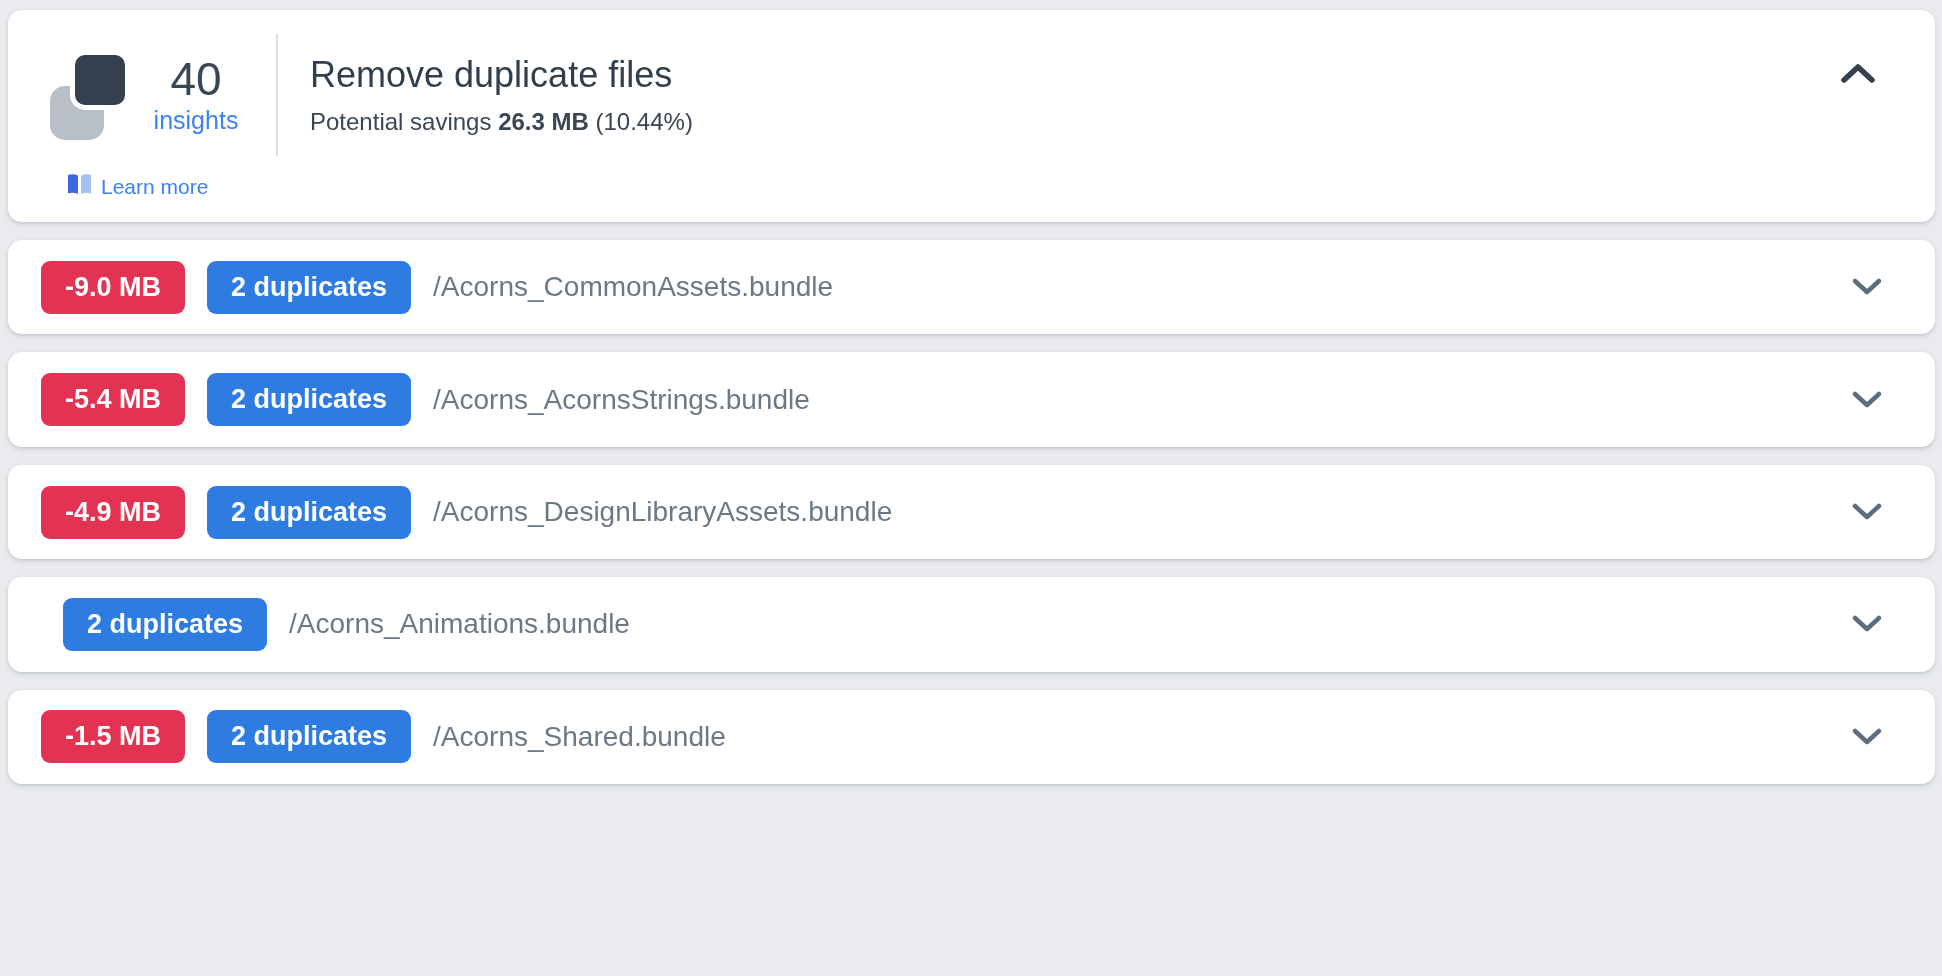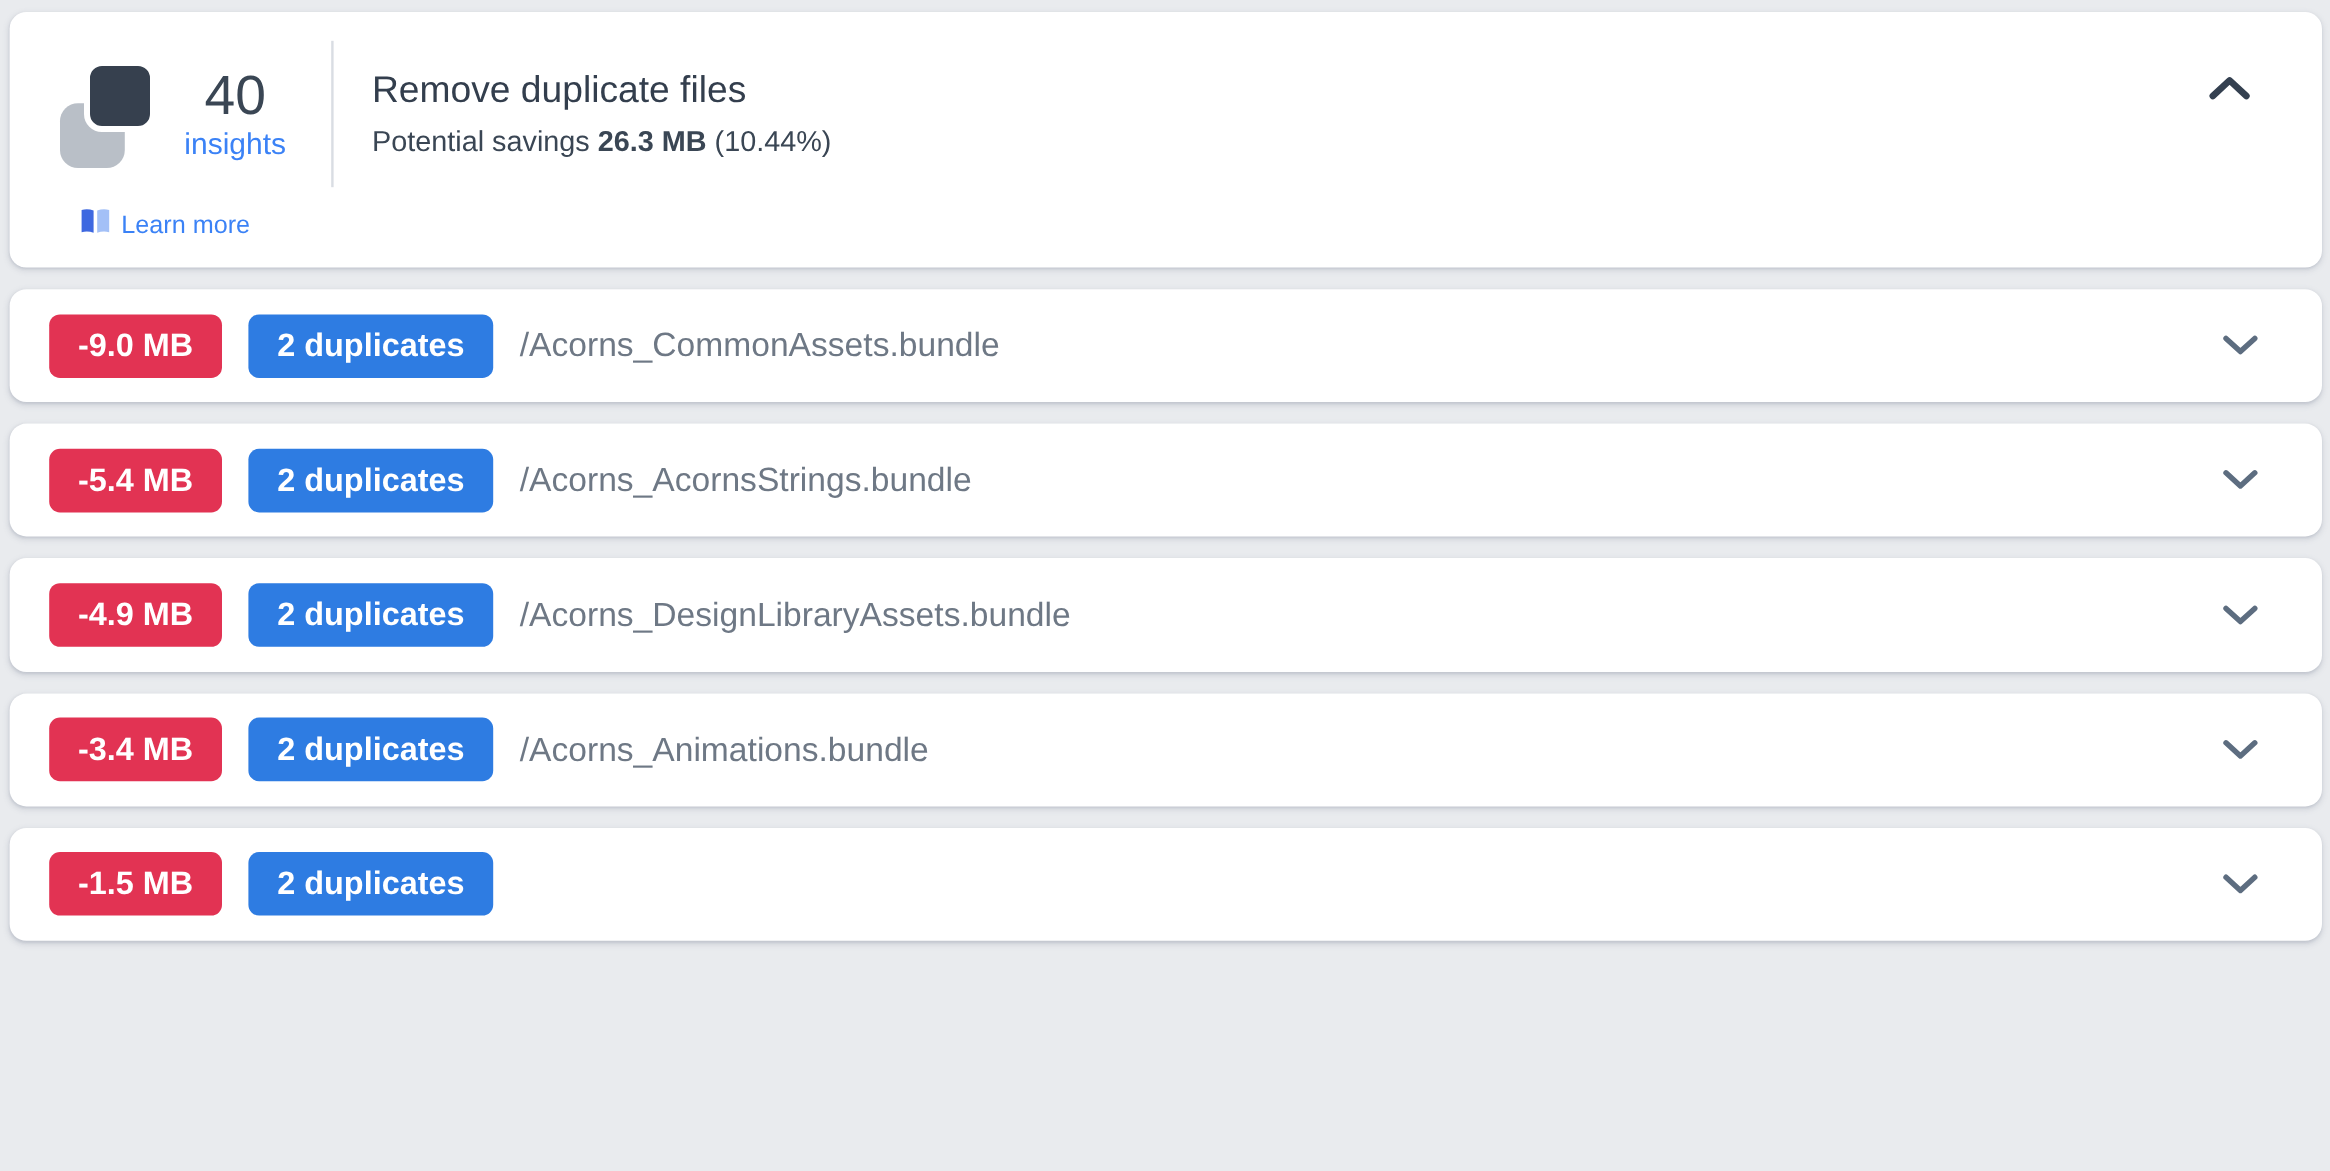--- a/index.html
+++ b/index.html
@@ -29,21 +29,21 @@
   .icon-stack .back  { left: 0; bottom: 0; background: #b9bfc7; }
   .icon-stack .front { right: 0; top: 0; background: #36404e; border: 5px solid #ffffff; width: 60px; height: 60px; }
 
   .insights-count-block { width: 104px; text-align: center; margin-left: 14px; flex: 0 0 auto; }
   .insights-count { font-size: 46px; line-height: 1.05; color: #3a4654; }
   .insights-label { font-size: 25px; color: #3b82f6; margin-top: 2px; }
 
   .v-divider { width: 2px; height: 122px; background: #d9dde3; margin: 0 0 0 28px; flex: 0 0 auto; }
 
   .title-block { margin-left: 32px; flex: 1 1 auto; }
-  .title-block h1 { font-size: 31px; font-weight: 400; color: #333e4d; letter-spacing: 0; }
+  .title-block h1 { font-size: 36px; font-weight: 400; color: #333e4d; letter-spacing: 0; }
   .savings { font-size: 24px; color: #3a4654; margin-top: 12px; }
   .savings b { font-weight: 700; }
 
   .collapse-btn {
     background: none; border: none; cursor: pointer;
     margin: -40px 18px 0 0; padding: 6px; flex: 0 0 auto;
   }
 
   .description {
     margin-top: 16px;
@@ -149,33 +149,33 @@
     <span class="badge blue">2 duplicates</span>
     <span class="path">/Acorns_DesignLibraryAssets.bundle</span>
     <span class="chev">
       <svg width="32" height="20" viewBox="0 0 32 20">
           <polyline points="4,4 16,15 28,4" fill="none" stroke="#5d6d80" stroke-width="4.5" stroke-linecap="round" stroke-linejoin="round"></polyline>
         </svg>
     </span>
   </section>
 
   <section class="card row">
-    <span class="badge red">-3.4 MB</span>
     <span class="badge blue">2 duplicates</span>
     <span class="path">/Acorns_Animations.bundle</span>
     <span class="chev">
       <svg width="32" height="20" viewBox="0 0 32 20">
           <polyline points="4,4 16,15 28,4" fill="none" stroke="#5d6d80" stroke-width="4.5" stroke-linecap="round" stroke-linejoin="round"></polyline>
         </svg>
     </span>
   </section>
 
   <section class="card row">
     <span class="badge red">-1.5 MB</span>
     <span class="badge blue">2 duplicates</span>
+    <span class="path">/Acorns_Shared.bundle</span>
     <span class="chev">
       <svg width="32" height="20" viewBox="0 0 32 20">
           <polyline points="4,4 16,15 28,4" fill="none" stroke="#5d6d80" stroke-width="4.5" stroke-linecap="round" stroke-linejoin="round"></polyline>
         </svg>
     </span>
   </section>
 
 </div>
 
 </body></html>

